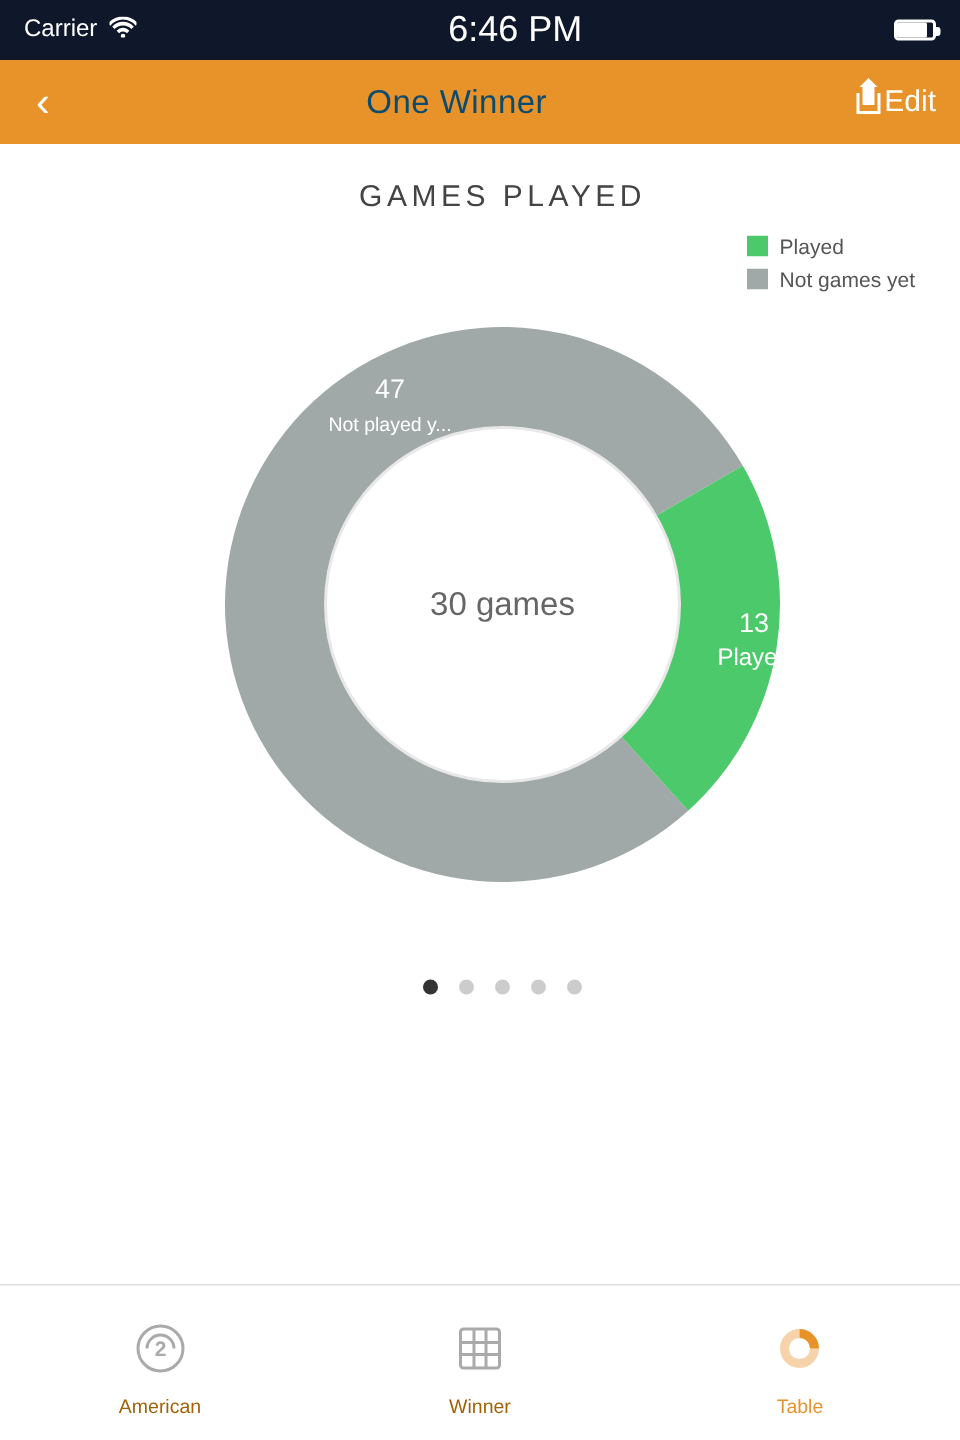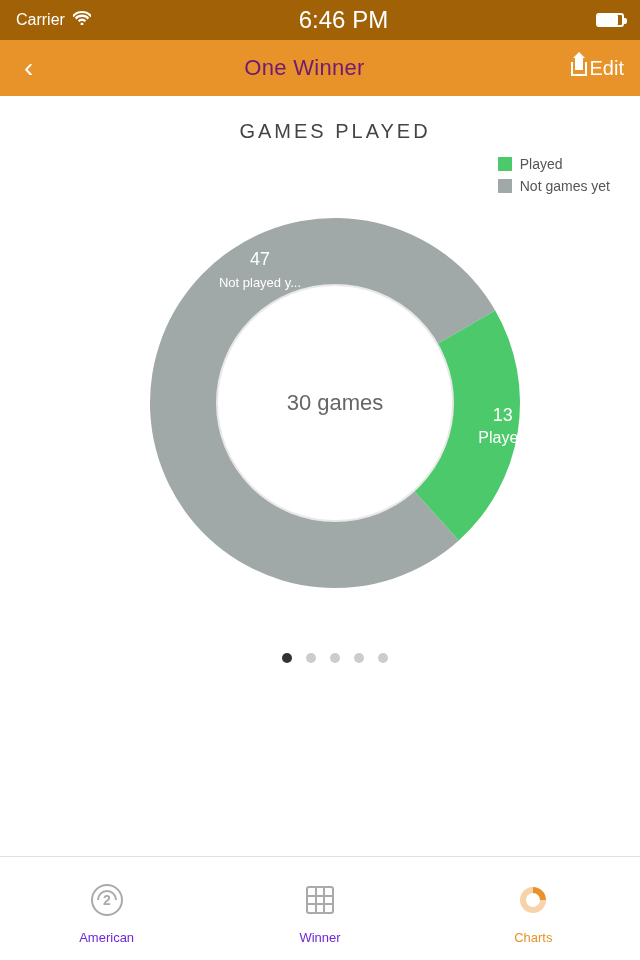--- a/index.html
+++ b/index.html
@@ -10,21 +10,21 @@
       font-family: -apple-system, 'Helvetica Neue', Arial, sans-serif;
       background: #f7f7f7;
       overflow: hidden;
       position: relative;
     }
 
     
     .status-bar {
       width: 100%;
       height: 40px;
-      background: #a16207;
+      background: #0f172a;
       display: flex;
       align-items: center;
       justify-content: space-between;
       padding: 0 16px;
       color: white;
       font-size: 16px;
       font-weight: 500;
     }
     .status-left { display: flex; align-items: center; gap: 8px; }
     .status-time { font-size: 24px; font-weight: 400; }
@@ -43,21 +43,21 @@
     }
     .nav-back {
       font-size: 28px;
       color: white;
       cursor: pointer;
       padding: 4px 8px;
     }
     .nav-title {
       font-size: 22px;
       font-weight: 400;
-      color: #701a75;
+      color: #0c4a6e;
       letter-spacing: 0.3px;
     }
     .nav-right {
       display: flex;
       align-items: center;
     }
     .nav-share {
       font-size: 22px;
       color: white;
       cursor: pointer;
@@ -173,21 +173,21 @@
     }
     .tab-icon {
       font-size: 30px;
       color: #aaa;
     }
     .tab-icon.active {
       color: #e8922a;
     }
     .tab-label {
       font-size: 13px;
-      color: #6d28d9;
+      color: #a16207;
     }
     .tab-label.active {
       color: #e8922a;
     }
     
     .battery {
       width: 28px;
       height: 14px;
       border: 2px solid white;
       border-radius: 3px;
@@ -323,15 +323,15 @@
 
   <div class="tab-item">
     <span class="tab-icon active">
       <svg width="34" height="34" viewBox="0 0 34 34" fill="none">
 
         <path d="M17 4 A13 13 0 0 1 30 17 L17 17 Z" fill="#e8922a"></path>
         <path d="M30 17 A13 13 0 1 1 17 4 L17 17 Z" fill="#e8922a" opacity="0.4"></path>
         <circle cx="17" cy="17" r="7" fill="white"></circle>
       </svg>
     </span>
-    <span class="tab-label active">Charts</span>
+    <span class="tab-label active">Table</span>
   </div>
 </div>
 
 </body></html>

